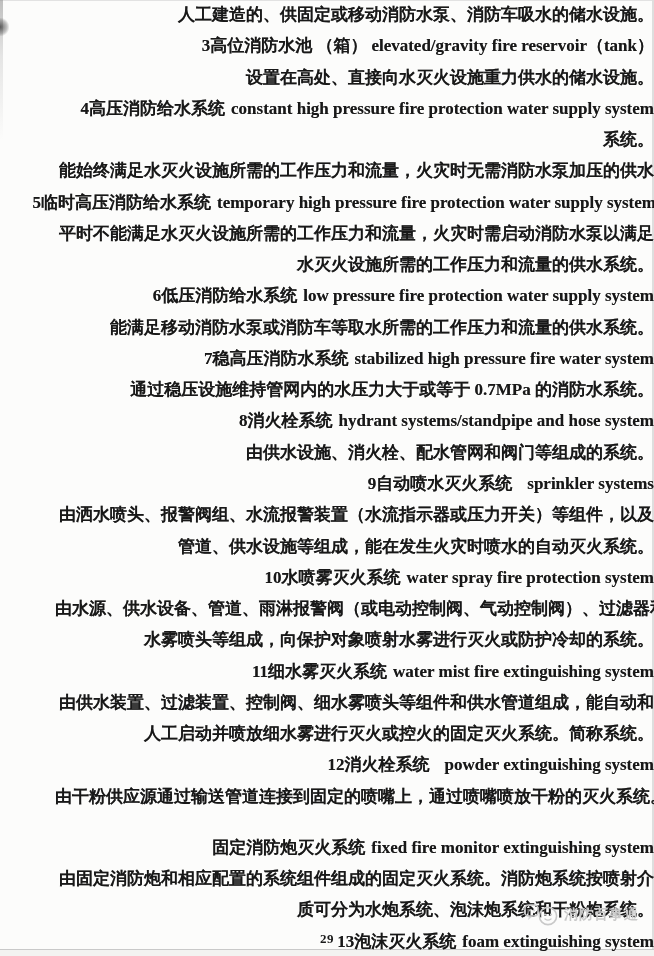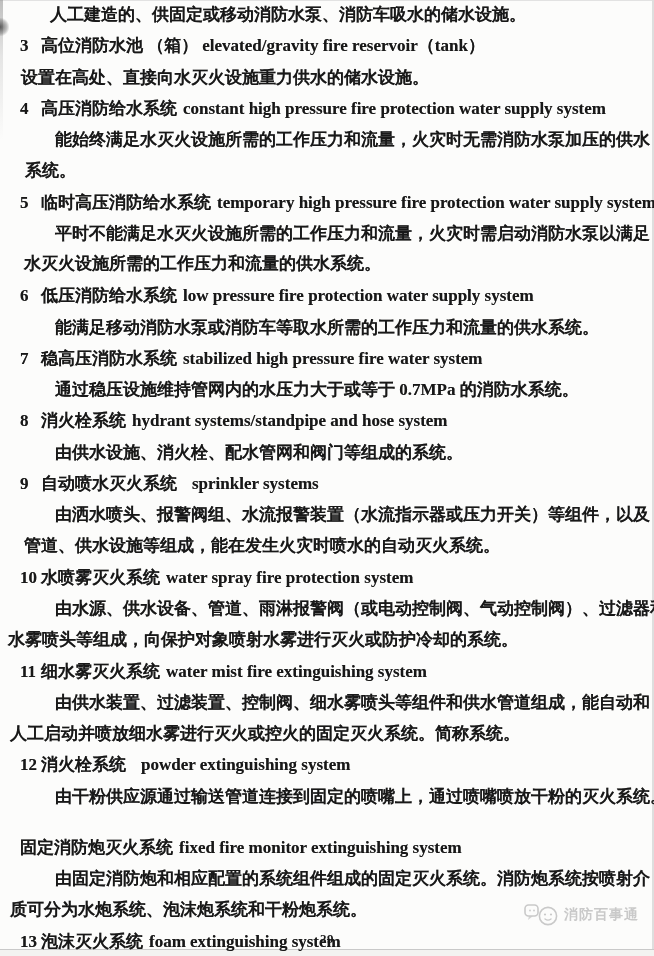--- a/index.html
+++ b/index.html
@@ -21,32 +21,33 @@
   .edge-bottom-line{position:absolute;top:949px;left:0;width:654px;height:1px;background:#c9c9c9;}
   .edge-bottom-band{position:absolute;top:950px;left:0;width:654px;height:6px;background:#f3f3f1;}
 
   
   .textblock{position:absolute;top:-1px;left:0;width:654px;}
   .ln{
     height:31.27px;line-height:31.27px;
     white-space:nowrap;
     font-size:17px;font-weight:600;
     text-shadow:0 0 .6px rgba(25,25,25,.55);
+    text-align:right;
   }
   .ln .num{display:inline-block;width:21px;}
   .ln .en{margin-left:6px;}
   .ln .en.tight{margin-left:4px;}
   .ln .en.wide{margin-left:15px;}
   .s-term{padding-left:20px;}
   .s-plain{padding-left:20px;margin-top:20px;}
   .s-first{padding-left:55px;}
   .s-i50{padding-left:50px;}
   .s-i42{padding-left:21px;}
   .s-i25{padding-left:25px;}
-  .s-i6{padding-left:24px;font-family:Liberation Mono, monospace;}
+  .s-i6{padding-left:24px;}
   .s-i8{padding-left:8px;}
   .s-i10{padding-left:10px;}
 
   
   .page-number{
     position:absolute;top:931px;left:0;width:654px;
     text-align:center;
     font-size:13px;font-weight:700;
     font-family:"Liberation Serif","DejaVu Serif",serif;
     color:#1a1a1a;letter-spacing:.5px;
@@ -77,22 +78,22 @@
   <div class="edge-bottom-band"></div>
 
   <div class="textblock">
 
     <div class="ln s-i50">人工建造的、供固定或移动消防水泵、消防车吸水的储水设施。</div>
 
     <div class="ln s-term"><span class="num">3</span><span class="zh">高位消防水池 （箱）</span><span class="en tight">elevated/gravity fire reservoir（tank）</span></div>
     <div class="ln s-i42">设置在高处、直接向水灭火设施重力供水的储水设施。</div>
 
     <div class="ln s-term"><span class="num">4</span><span class="zh">高压消防给水系统</span><span class="en">constant high pressure fire protection water supply system</span></div>
+    <div class="ln s-i25">系统。</div>
     <div class="ln s-first">能始终满足水灭火设施所需的工作压力和流量，火灾时无需消防水泵加压的供水</div>
-    <div class="ln s-i25">系统。</div>
 
     <div class="ln s-term"><span class="num">5</span><span class="zh">临时高压消防给水系统</span><span class="en">temporary high pressure fire protection water supply system</span></div>
     <div class="ln s-first">平时不能满足水灭火设施所需的工作压力和流量，火灾时需启动消防水泵以满足</div>
     <div class="ln s-i6">水灭火设施所需的工作压力和流量的供水系统。</div>
 
     <div class="ln s-term"><span class="num">6</span><span class="zh">低压消防给水系统</span><span class="en">low pressure fire protection water supply system</span></div>
     <div class="ln s-first">能满足移动消防水泵或消防车等取水所需的工作压力和流量的供水系统。</div>
 
     <div class="ln s-term"><span class="num">7</span><span class="zh">稳高压消防水系统</span><span class="en">stabilized high pressure fire water system</span></div>
     <div class="ln s-first">通过稳压设施维持管网内的水压力大于或等于 0.7MPa 的消防水系统。</div>

